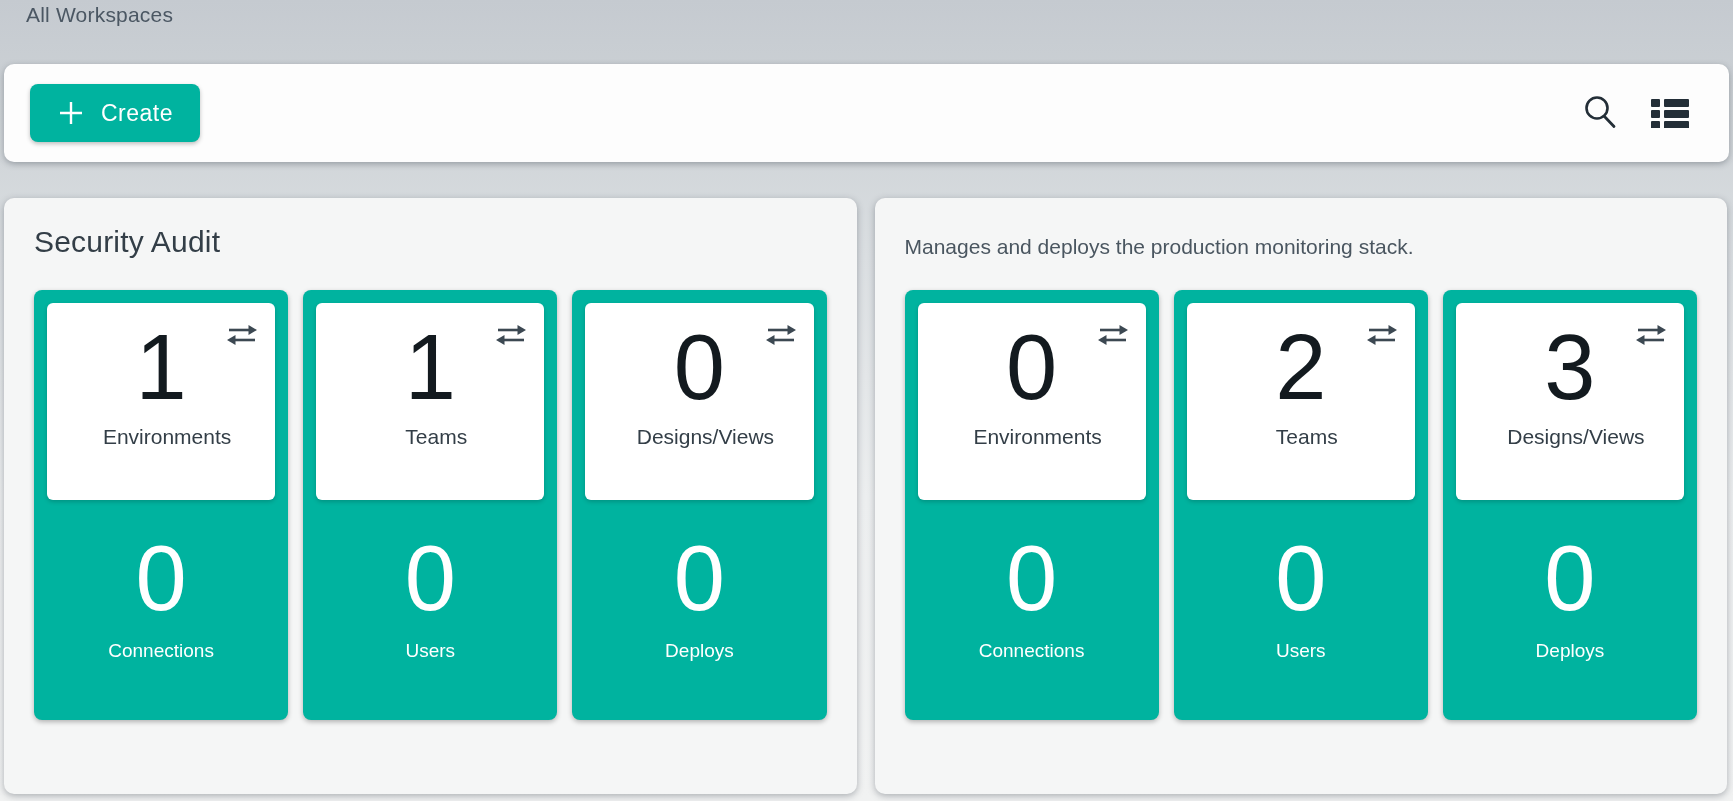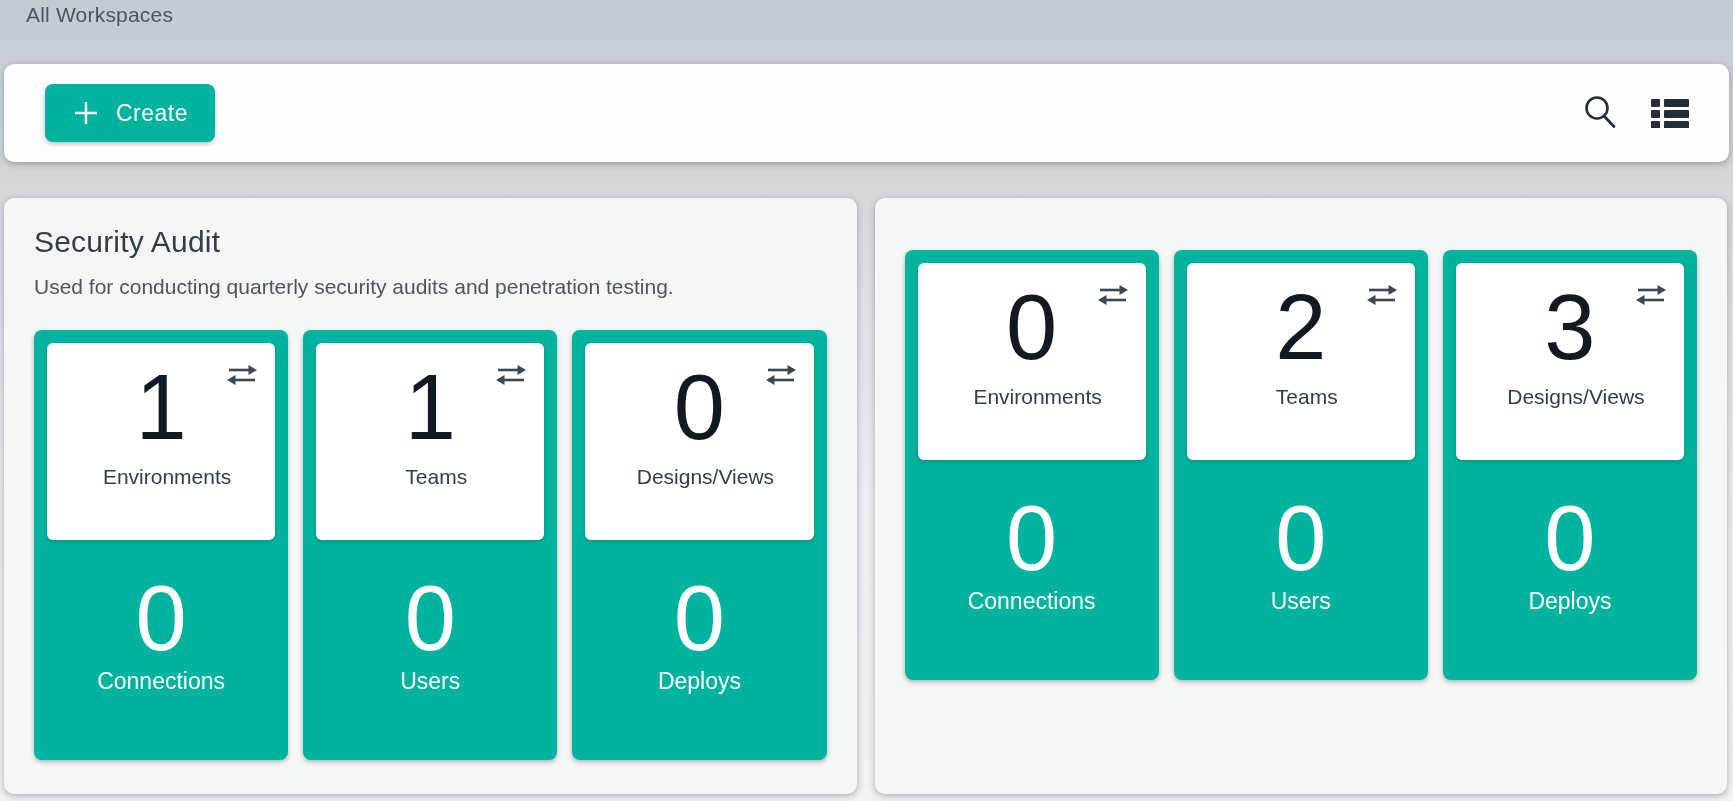--- a/index.html
+++ b/index.html
@@ -12,21 +12,21 @@
   .page-title{
     position:absolute;left:26px;top:3px;
     font-size:21px;font-weight:500;color:#4b5763;letter-spacing:.2px;
   }
   
   .toolbar{
     position:absolute;left:4px;top:64px;width:1725px;height:98px;
     background:#fdfdfd;border-radius:10px;
     box-shadow:0 2px 6px rgba(40,50,60,.35);
     display:flex;align-items:center;box-sizing:border-box;
-    padding:0 40px 0 41px;
+    padding:0 40px 0 26px;
   }
   .create-btn{
     width:170px;height:58px;border:none;cursor:pointer;
     background:var(--teal);border-radius:8px;
     box-shadow:0 2px 4px rgba(0,0,0,.25);
     display:flex;align-items:center;justify-content:center;gap:16px;
     color:#fff;font-family:inherit;
   }
   .create-btn .plus{display:flex;align-items:center;}
   .create-btn .lbl{font-size:23px;letter-spacing:.5px;}
@@ -61,21 +61,21 @@
     box-shadow:0 2px 4px rgba(0,0,0,.18);
     text-align:center;box-sizing:border-box;padding-top:14px;
   }
   .stat-top-value{font-size:92px;line-height:100px;color:#131a1f;}
   .stat-top-label{font-size:21px;margin-top:8px;color:#333e47;padding-left:12px;}
   .transfer{position:absolute;top:20px;right:16px;cursor:pointer;display:flex;}
   .stat-bottom{
     height:220px;text-align:center;color:#fff;box-sizing:border-box;padding-top:28px;
   }
   .stat-bottom-value{font-size:92px;line-height:100px;color:#fff;}
-  .stat-bottom-label{font-size:23px;color:#fff;}
+  .stat-bottom-label{font-size:19px;margin-top:12px;color:#fff;}
   :root{--teal:#00b39f;}
 </style>
 </head>
 <body>
 
 <div class="page-title">All Workspaces</div>
 
 <div class="toolbar">
   <button class="create-btn">
     <span class="plus">
@@ -101,21 +101,20 @@
         <rect x="0" y="23" width="9" height="8" rx="1" fill="#232e37"></rect>
           <rect x="13" y="23" width="25" height="8" rx="1" fill="#232e37"></rect>
       </svg>
     </span>
   </div>
 </div>
 
 <div class="workspaces" id="workspaces-row">
   <section class="workspace-card">
     <h2 class="ws-title">Security Audit</h2>
-    <p class="ws-desc">Used for conducting quarterly security audits and penetration testing.</p>
     <div class="stats-row">
   <div class="stat-card">
     <div class="stat-top">
       <span class="transfer">
         <svg width="34" height="24" viewBox="0 0 34 24">
           <path d="M4 7 H25" stroke="#3c4852" stroke-width="2.6" fill="none"></path>
           <path d="M23.5 2 L32 7 L23.5 12 Z" fill="#3c4852"></path>
           <path d="M30 17 H9" stroke="#3c4852" stroke-width="2.6" fill="none"></path>
           <path d="M10.5 12 L2 17 L10.5 22 Z" fill="#3c4852"></path>
         </svg>
@@ -163,20 +162,21 @@
     </div>
     <div class="stat-bottom">
       <div class="stat-bottom-value">0</div>
       <div class="stat-bottom-label">Deploys</div>
     </div>
   </div>
 </div>
   </section>
 
   <section class="workspace-card">
+    <p class="ws-desc">Manages and deploys the production monitoring stack.</p>
     <div class="stats-row">
   <div class="stat-card">
     <div class="stat-top">
       <span class="transfer">
         <svg width="34" height="24" viewBox="0 0 34 24">
           <path d="M4 7 H25" stroke="#3c4852" stroke-width="2.6" fill="none"></path>
           <path d="M23.5 2 L32 7 L23.5 12 Z" fill="#3c4852"></path>
           <path d="M30 17 H9" stroke="#3c4852" stroke-width="2.6" fill="none"></path>
           <path d="M10.5 12 L2 17 L10.5 22 Z" fill="#3c4852"></path>
         </svg>

